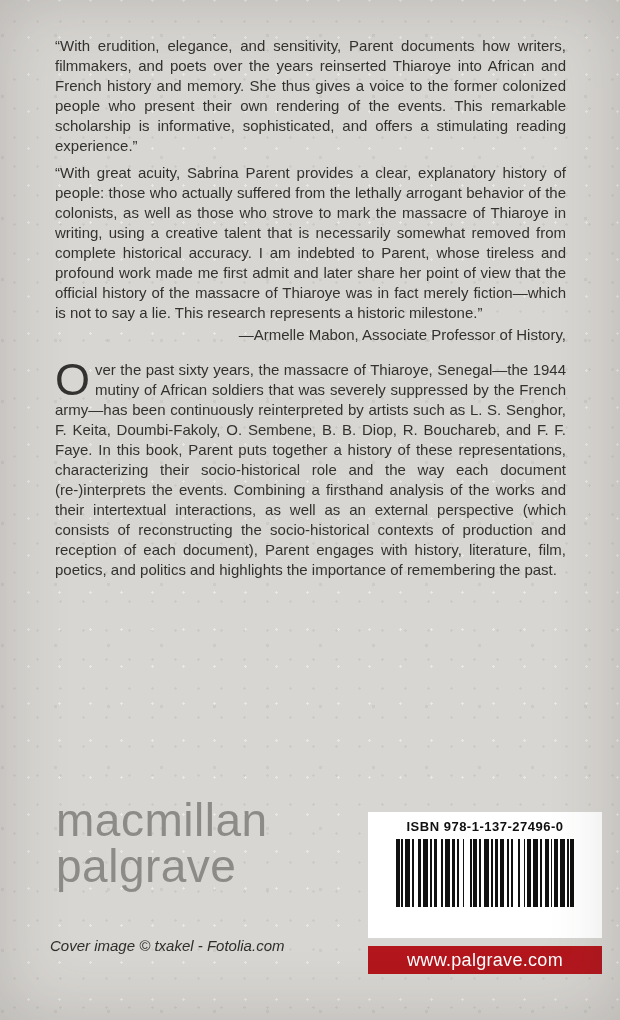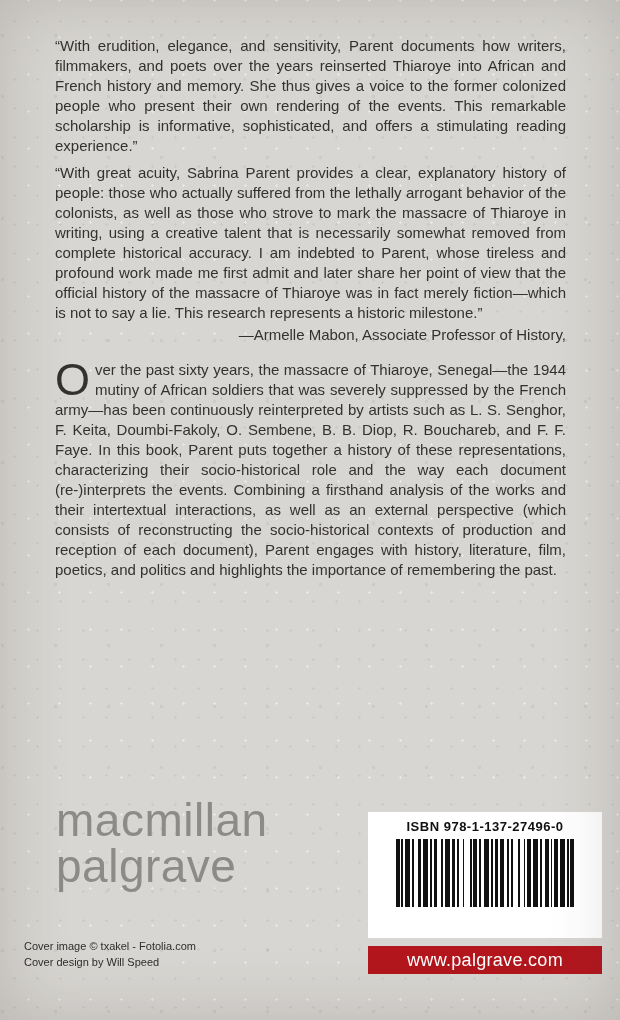--- a/index.html
+++ b/index.html
@@ -124,25 +124,26 @@
   }
   .website-text {
     color: #ffffff;
     font-size: 18px;
     font-weight: normal;
     letter-spacing: 0.3px;
   }
 
   .credits {
     position: absolute;
-    left: 24px;
+    left: 50px;
     top: 938px;
-    font-size: 11px;
+    font-size: 15px;
     line-height: 16px;
     color: #2f2e2c;
+    font-style: italic;
   }
 </style>
 </head>
 <body>
 
 <div class="page">
 
   <main class="content">
 
     <p class="quote">“With erudition, elegance, and sensitivity, Parent documents how writers, filmmakers, and poets over the years reinserted Thiaroye into African and French history and memory. She thus gives a voice to the former colonized people who present their own rendering of the events. This remarkable scholarship is informative, sophisticated, and offers a stimulating reading experience.”</p>
@@ -232,16 +233,15 @@
         <div class="bar" style="width: 3.6px;"></div>
       </div>
   </div>
 
   <div class="website-bar">
     <span class="website-text">www.palgrave.com</span>
   </div>
 
   <div class="credits">
     <div class="credit-line">Cover image © txakel - Fotolia.com</div>
-    <div class="credit-line">Cover design by Will Speed</div>
   </div>
 
 </div>
 
 </body></html>

